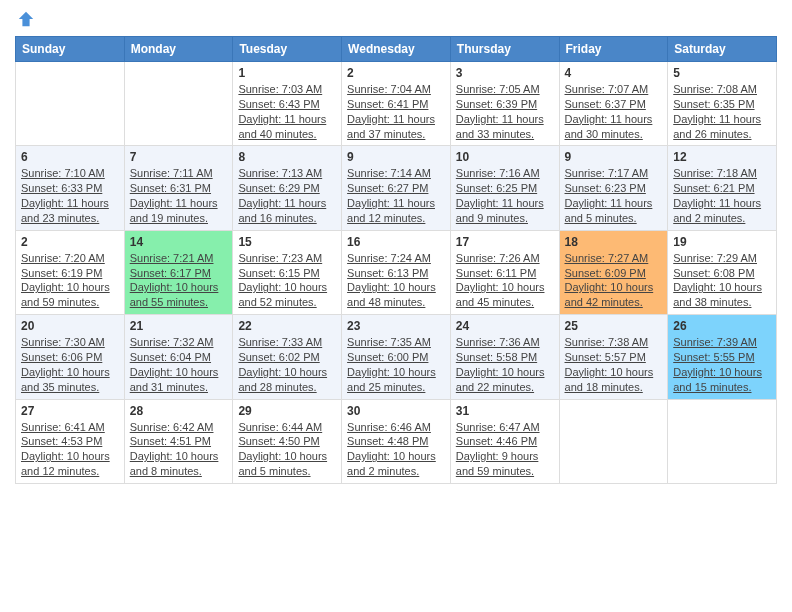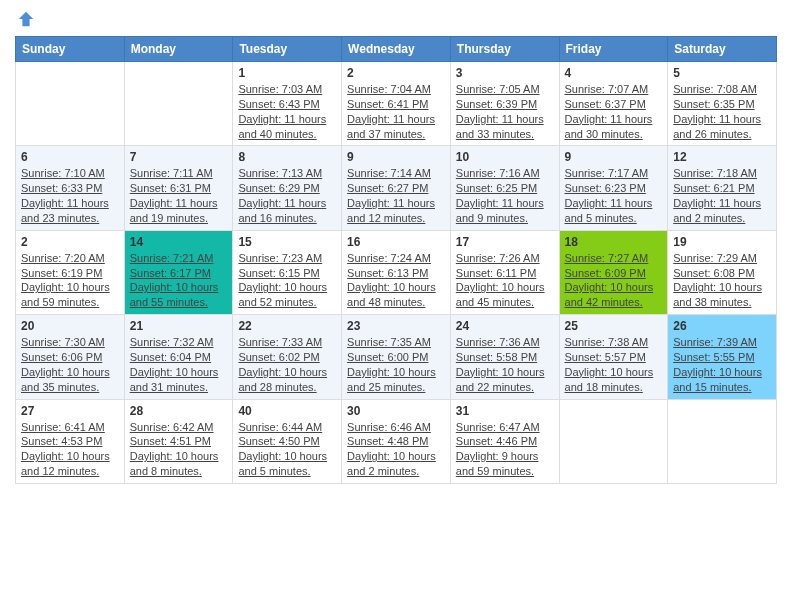--- a/index.html
+++ b/index.html
@@ -218,21 +218,21 @@
 Daylight: 11 hours and 2 minutes.</div>
           </td>
         </tr>
         <tr>
           <td style="background: rgb(255, 255, 255);">
             <span class="day-number">2</span>
             <div class="day-info">Sunrise: 7:20 AM
 Sunset: 6:19 PM
 Daylight: 10 hours and 59 minutes.</div>
           </td>
-          <td style="background: #14b8a6;">
+          <td style="background: #86efac;">
             <span class="day-number">14</span>
             <div class="day-info">Sunrise: 7:21 AM
 Sunset: 6:17 PM
 Daylight: 10 hours and 55 minutes.</div>
           </td>
           <td style="background: rgb(255, 255, 255);">
             <span class="day-number">15</span>
             <div class="day-info">Sunrise: 7:23 AM
 Sunset: 6:15 PM
 Daylight: 10 hours and 52 minutes.</div>
@@ -242,21 +242,21 @@
             <div class="day-info">Sunrise: 7:24 AM
 Sunset: 6:13 PM
 Daylight: 10 hours and 48 minutes.</div>
           </td>
           <td style="background: rgb(255, 255, 255);">
             <span class="day-number">17</span>
             <div class="day-info">Sunrise: 7:26 AM
 Sunset: 6:11 PM
 Daylight: 10 hours and 45 minutes.</div>
           </td>
-          <td style="background: #84cc16;">
+          <td style="background: #fdba74;">
             <span class="day-number">18</span>
             <div class="day-info">Sunrise: 7:27 AM
 Sunset: 6:09 PM
 Daylight: 10 hours and 42 minutes.</div>
           </td>
           <td style="background: rgb(255, 255, 255);">
             <span class="day-number">19</span>
             <div class="day-info">Sunrise: 7:29 AM
 Sunset: 6:08 PM
 Daylight: 10 hours and 38 minutes.</div>
@@ -313,21 +313,21 @@
 Sunset: 4:53 PM
 Daylight: 10 hours and 12 minutes.</div>
           </td>
           <td style="background: rgb(255, 255, 255);">
             <span class="day-number">28</span>
             <div class="day-info">Sunrise: 6:42 AM
 Sunset: 4:51 PM
 Daylight: 10 hours and 8 minutes.</div>
           </td>
           <td style="background: rgb(255, 255, 255);">
-            <span class="day-number">40</span>
+            <span class="day-number">29</span>
             <div class="day-info">Sunrise: 6:44 AM
 Sunset: 4:50 PM
 Daylight: 10 hours and 5 minutes.</div>
           </td>
           <td style="background: rgb(255, 255, 255);">
             <span class="day-number">30</span>
             <div class="day-info">Sunrise: 6:46 AM
 Sunset: 4:48 PM
 Daylight: 10 hours and 2 minutes.</div>
           </td>

